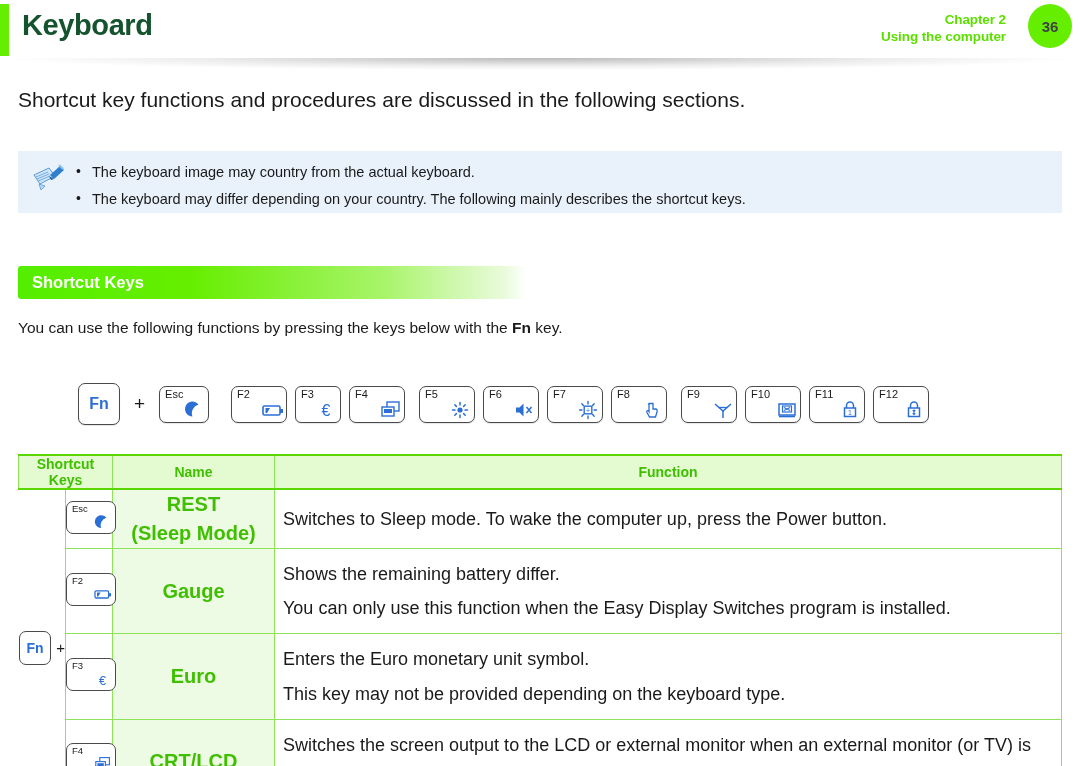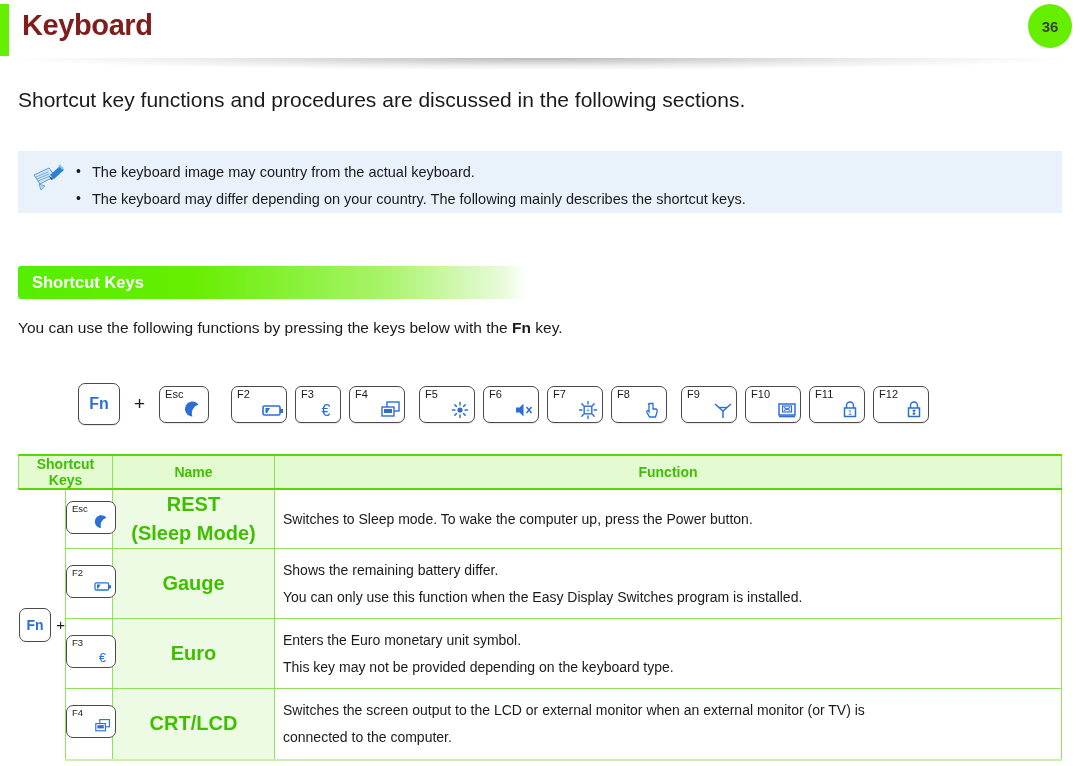--- a/index.html
+++ b/index.html
@@ -22,21 +22,21 @@
     left: 0; top: 4px;
     width: 9px; height: 52px;
     background: #66ee00;
   }
   .page-title {
     position: absolute;
     left: 22px; top: 9px;
     font-size: 29px;
     font-weight: bold;
     letter-spacing: -0.4px;
-    color: #7f1d1d;
+    color: #14532d;
   }
   .header-right {
     position: absolute;
     right: 74px; top: 11px;
     text-align: right;
     line-height: 1.28;
   }
   .chapter-line {
     font-size: 13.5px;
     font-weight: bold;
@@ -238,34 +238,38 @@
   .cell-name {
     background: #eefbe4;
     color: #3fbf00;
     font-size: 20px;
     font-weight: bold;
     text-align: center;
     line-height: 1.45;
   }
   .cell-func {
     background: #ffffff;
-    font-size: 14px;
+    font-size: 18px;
     padding: 8px 0 8px 8px;
     line-height: 1.9;
     color: #1a1a1a;
   }
   .cell-func div { white-space: nowrap; }
   .tbl tbody tr:last-child td { border-bottom: 2px solid #cdeeb4; }
 </style>
 </head>
 <body>
 
 <div class="header">
   <div class="header-accent-bar"></div>
   <div class="page-title">Keyboard</div>
+  <div class="header-right">
+    <div class="chapter-line">Chapter 2</div>
+    <div class="chapter-line">Using the computer</div>
+  </div>
   <div class="page-circle">36</div>
   <div class="header-shadow"></div>
 </div>
 
 <div class="intro-text">Shortcut key functions and procedures are discussed in the following sections.</div>
 
 <div class="note-box">
   <div class="note-icon">
     <svg viewBox="0 0 34 30" width="34" height="30">
       <path d="M2 12 L17 5 L23 13 L8 21 Z" fill="#cfe4f7" stroke="#5b9bd5" stroke-width="1"></path>

